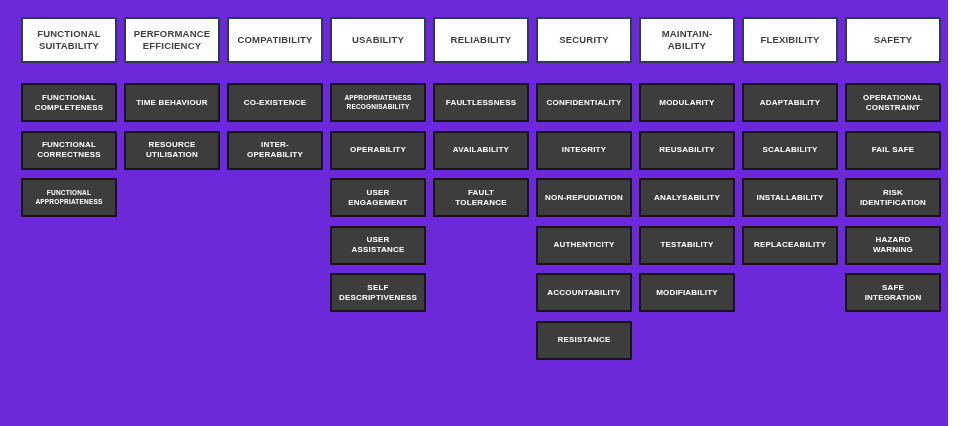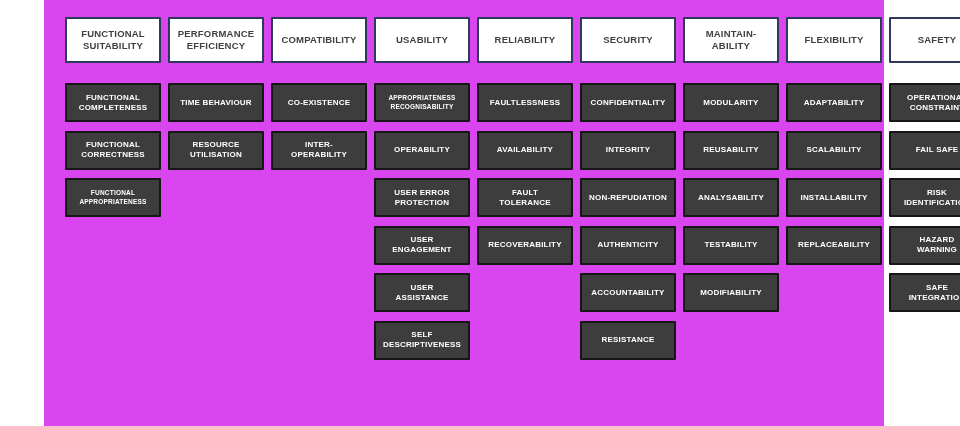--- a/index.html
+++ b/index.html
@@ -6,24 +6,23 @@
     margin: 0;
     padding: 0;
     background: #ffffff;
     width: 960px;
     height: 426px;
     overflow: hidden;
     font-family: "Liberation Sans", sans-serif;
   }
   .canvas {
     position: relative;
-    width: 840px;
+    width: 948px;
     height: 426px;
-    background: #d946ef;
-    margin-left: 44px;
+    background: #6d28d9;
   }
   .grid {
     position: absolute;
     left: 21px;
     top: 17px;
     display: grid;
     grid-template-columns: repeat(9, 96px);
     column-gap: 7px;
     align-items: start;
   }
@@ -96,36 +95,33 @@
         <div class="box header"><span>COMPATIBILITY</span></div>
         <div class="box sub"><span>CO-EXISTENCE</span></div>
         <div class="box sub"><span>INTER-
 OPERABILITY</span></div>
       </div>
       <div class="col">
         <div class="box header"><span>USABILITY</span></div>
         <div class="box sub small"><span>APPROPRIATENESS
 RECOGNISABILITY</span></div>
         <div class="box sub"><span>OPERABILITY</span></div>
-        <div class="box sub"><span>USER ERROR
-PROTECTION</span></div>
         <div class="box sub"><span>USER
 ENGAGEMENT</span></div>
         <div class="box sub"><span>USER
 ASSISTANCE</span></div>
         <div class="box sub"><span>SELF
 DESCRIPTIVENESS</span></div>
       </div>
       <div class="col">
         <div class="box header"><span>RELIABILITY</span></div>
         <div class="box sub"><span>FAULTLESSNESS</span></div>
         <div class="box sub"><span>AVAILABILITY</span></div>
         <div class="box sub"><span>FAULT
 TOLERANCE</span></div>
-        <div class="box sub"><span>RECOVERABILITY</span></div>
       </div>
       <div class="col">
         <div class="box header"><span>SECURITY</span></div>
         <div class="box sub"><span>CONFIDENTIALITY</span></div>
         <div class="box sub"><span>INTEGRITY</span></div>
         <div class="box sub"><span>NON-REPUDIATION</span></div>
         <div class="box sub"><span>AUTHENTICITY</span></div>
         <div class="box sub"><span>ACCOUNTABILITY</span></div>
         <div class="box sub"><span>RESISTANCE</span></div>
       </div>

